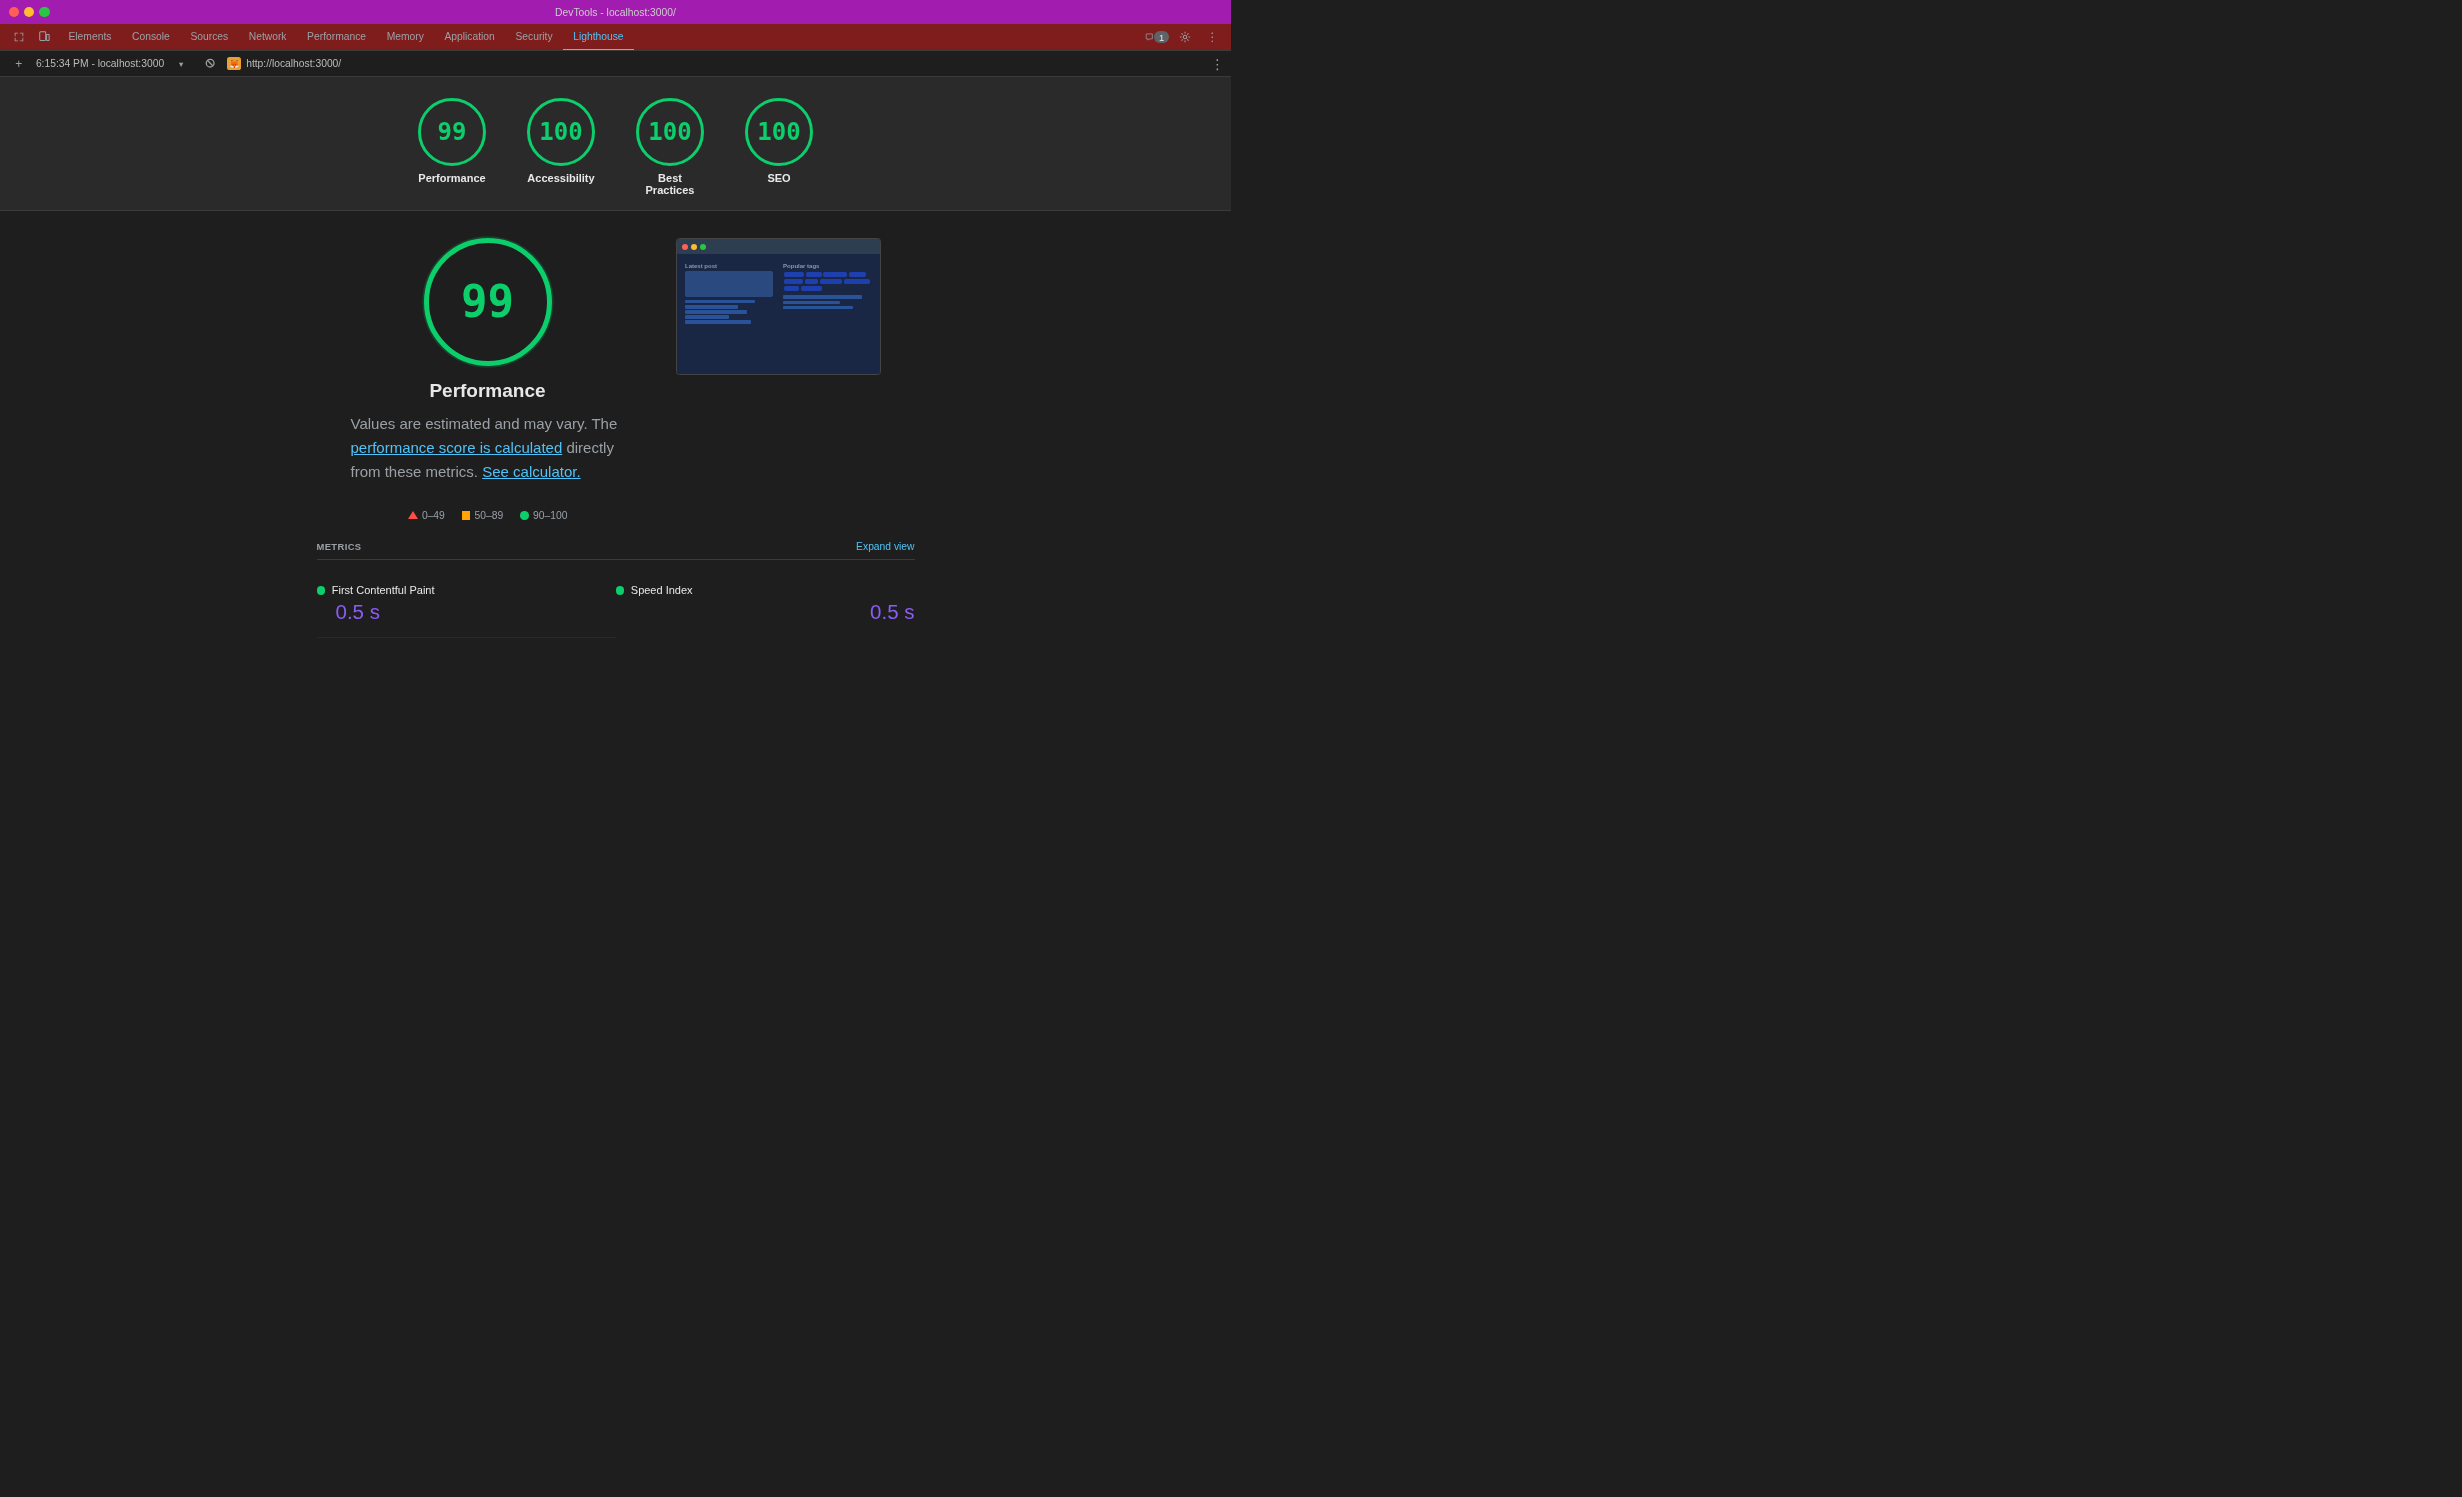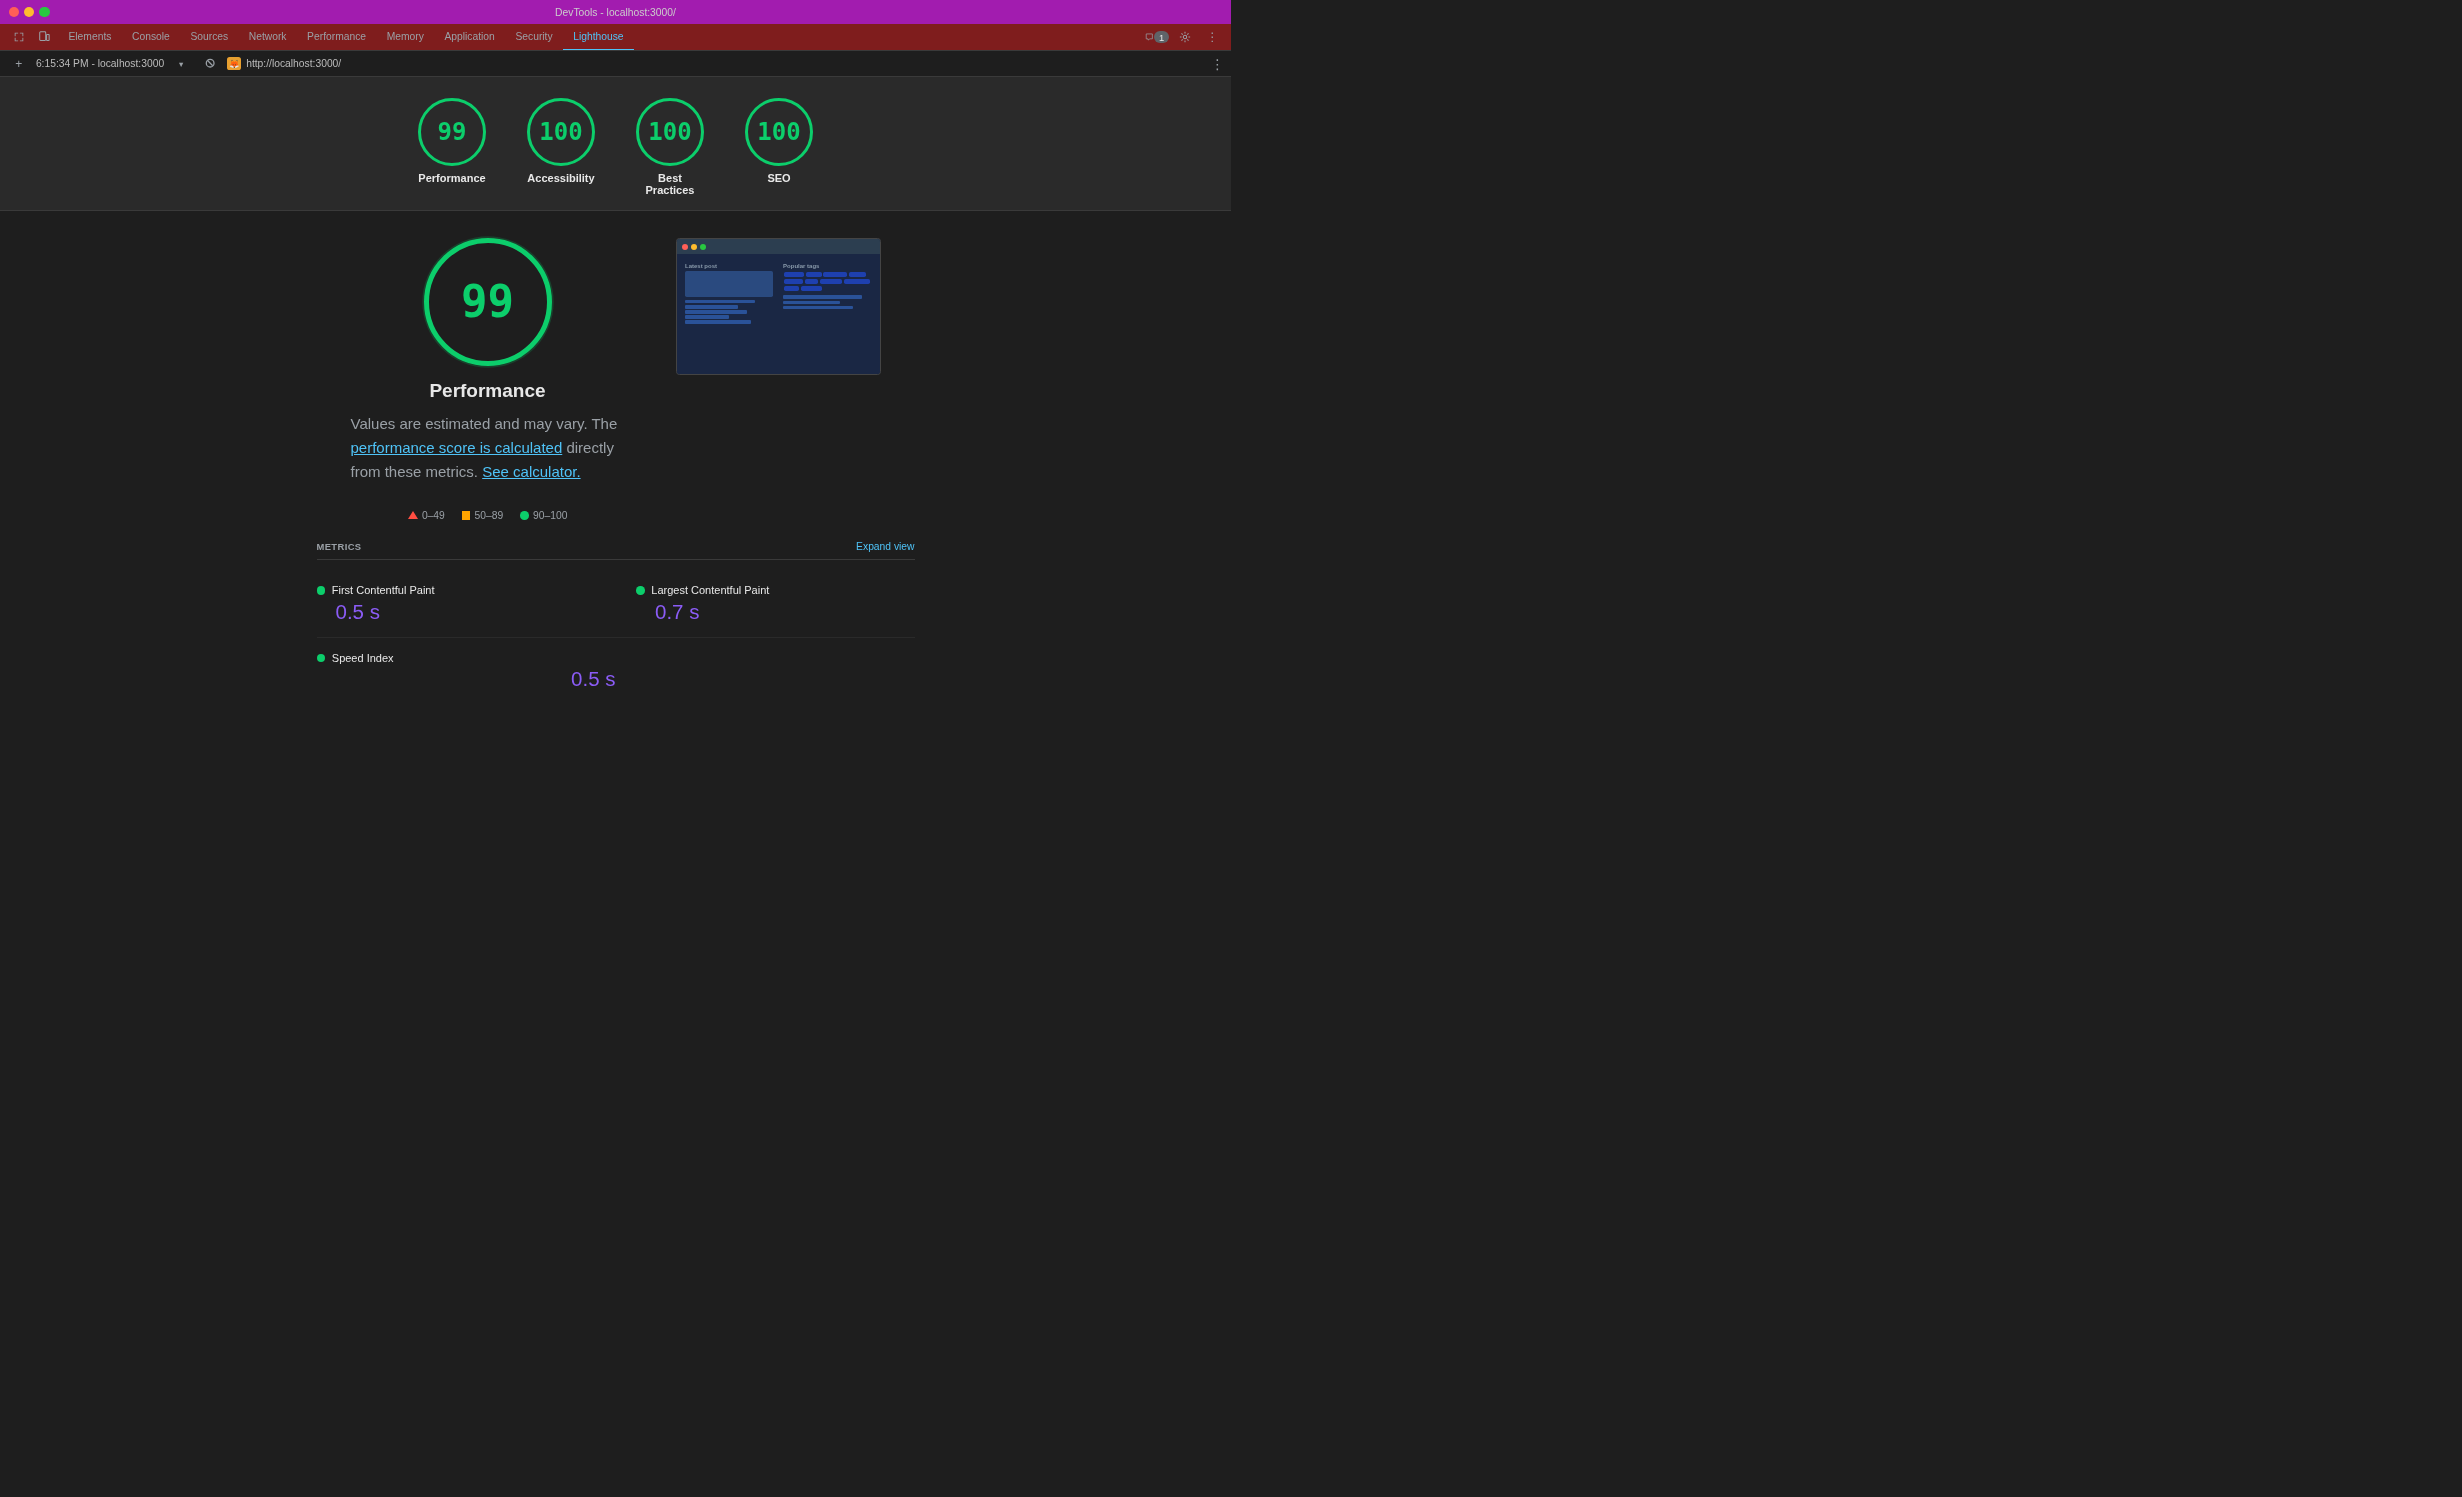--- a/index.html
+++ b/index.html
@@ -602,27 +602,20 @@
       <div class="metrics-grid">
 
         <div class="metric-item">
           <div class="metric-name-row">
             <div class="metric-dot"></div>
             <span class="metric-name">First Contentful Paint</span>
           </div>
           <div class="metric-value">0.5 s</div>
         </div>
 
-        <div class="metric-item metric-right">
-          <div class="metric-name-row">
-            <div class="metric-dot"></div>
-            <span class="metric-name">Largest Contentful Paint</span>
-          </div>
-          <div class="metric-value">0.7 s</div>
-        </div>
 
 
 
         <div class="metric-item" style="border-bottom:none;text-align:right;">
           <div class="metric-name-row">
             <div class="metric-dot"></div>
             <span class="metric-name">Speed Index</span>
           </div>
           <div class="metric-value">0.5 s</div>
         </div>

